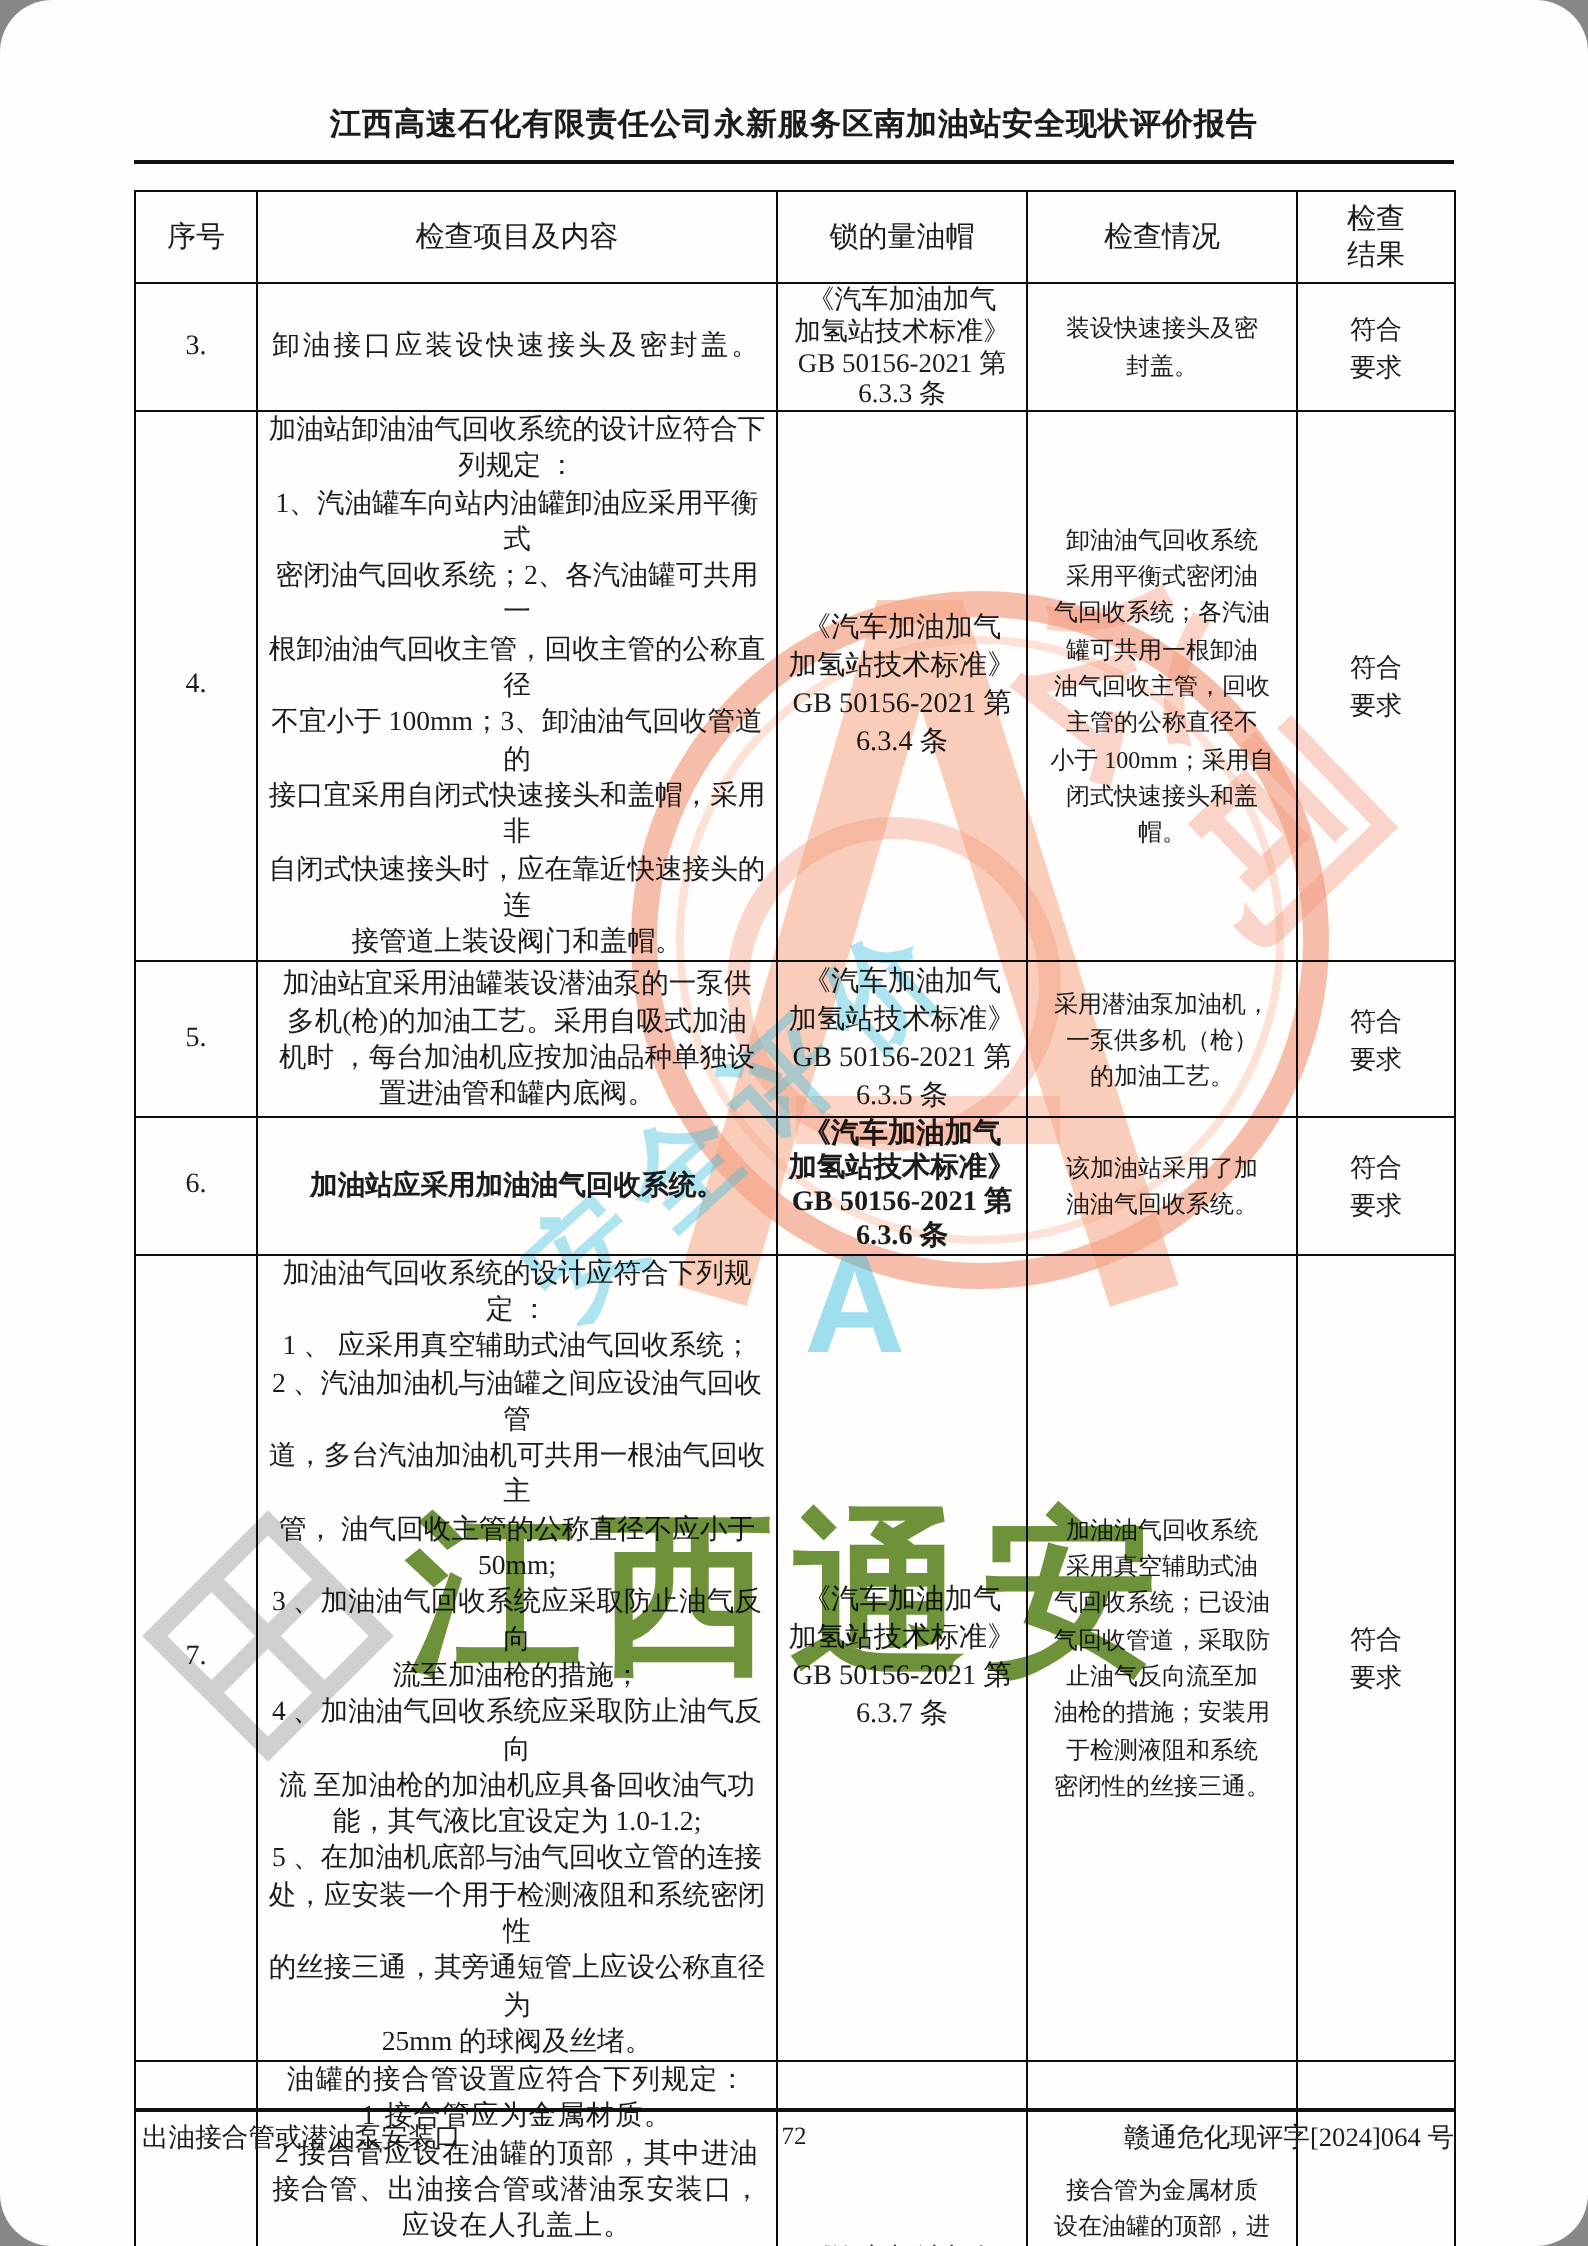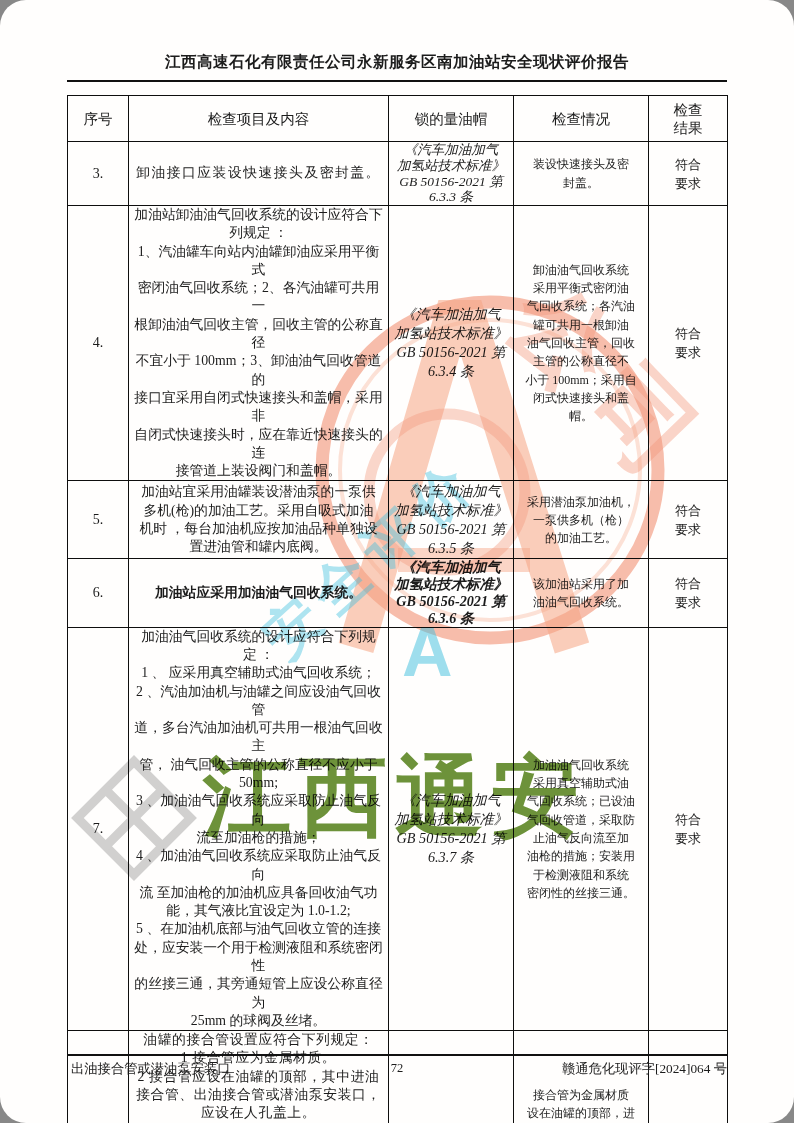--- a/index.html
+++ b/index.html
@@ -23,21 +23,21 @@
     border-collapse:collapse; table-layout:fixed;
   }
   table.report th, table.report td {
     border:1.5px solid #0e0e0e; vertical-align:middle;
     text-align:center; white-space:pre-line; overflow:hidden;
   }
   table.report thead tr { height:46px; }
   table.report th { font-weight:normal; font-size:14.5px; line-height:18px; }
   td.no { font-size:14px; }
   td.item { font-size:13.8px; line-height:18.3px; padding:0 4px; }
-  td.basis { font-size:14.2px; line-height:19px; padding:0 2px;font-style:italic; }
+  td.basis { font-size:14.2px; line-height:19px; padding:0 2px; }
   td.situation { font-size:12px; line-height:18.3px; padding:0 2px; }
   td.result { font-size:13px; line-height:19px; }
   tr.row-0 td.item { letter-spacing:1.5px;text-align:center; }
   tr.row-0 td.basis { font-size:13.5px; line-height:15.6px; }
   tr.row-3 td.item, tr.row-3 td.basis { font-weight:bold; }
   tr.row-3 td.basis { line-height:16.8px; }
   tr.row-5 td.item { letter-spacing:0.6px; }
   .footer-rule {
     position:absolute; top:1054px; left:67px; width:660px; height:1.5px;
     background:#111;

